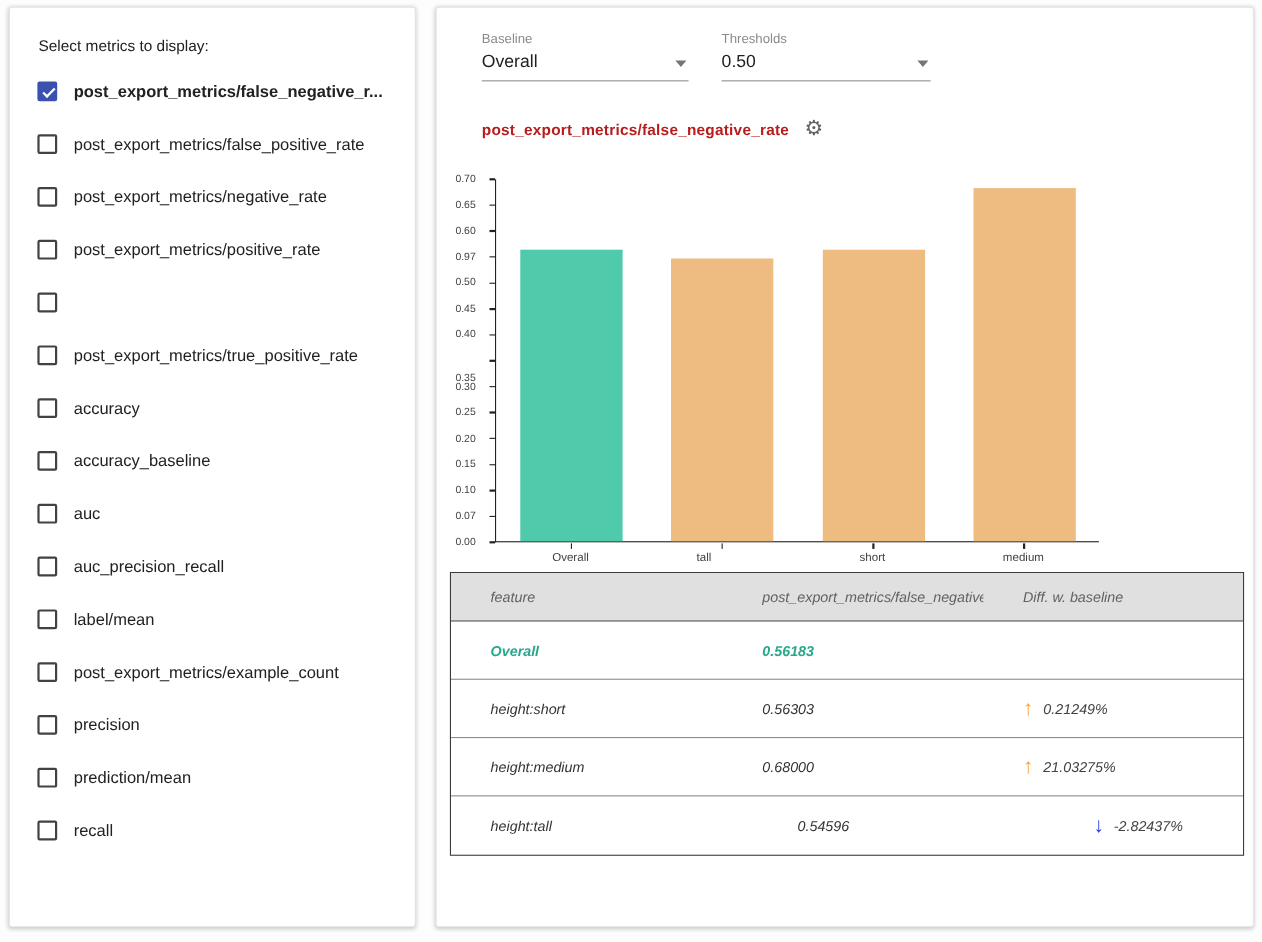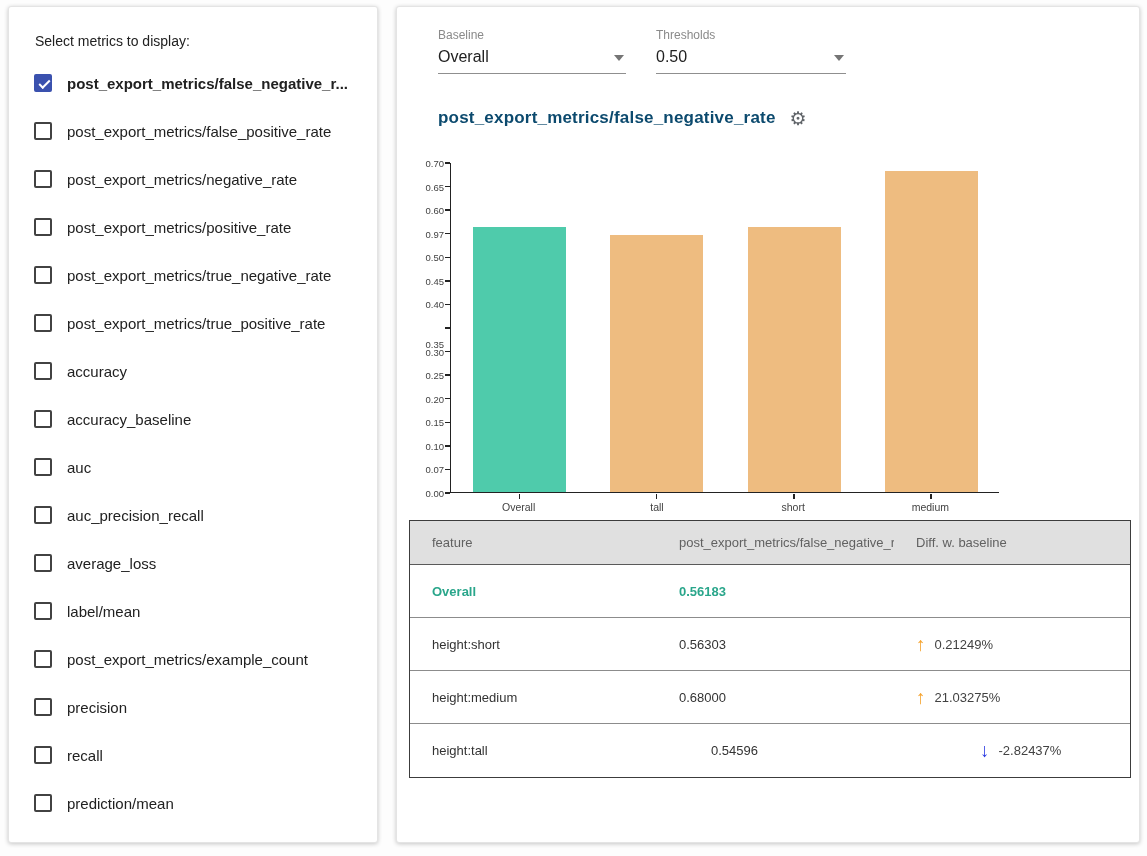--- a/index.html
+++ b/index.html
@@ -27,41 +27,41 @@
   #dd-baseline   { left:41px;  width:188px; }
   #dd-thresholds { left:259px; width:190px; }
   .dd-label { font-size:12px; color:#8a8a8a; }
   .dd-box { position:relative; margin-top:3px; border-bottom:1px solid #8f8f8f; padding:3px 0 7px 0; cursor:pointer; }
   .dd-value { font-size:16px; color:#212121; }
   .dd-arrow { position:absolute; right:2px; bottom:12px; width:0; height:0;
       border-left:5px solid transparent; border-right:5px solid transparent; border-top:6px solid #757575; }
 
   
   #chart-header { position:absolute; left:41px; top:101px; display:flex; align-items:center; }
-  #chart-title { font-size:17px; font-weight:bold; color:#0c4a6e; letter-spacing:0.2px; }
+  #chart-title { font-size:14px; font-weight:bold; color:#b91c1c; letter-spacing:0.2px; }
   #gear { margin-left:14px; font-size:19px; color:#5f6368; line-height:1; cursor:pointer; }
 
   
   #chart-wrap { position:absolute; left:17px; top:150px; width:625px; height:360px; }
   #plot { position:absolute; left:36px; top:6px; width:549px; height:330px;
           border-left:1.5px solid #222; border-bottom:1.5px solid #222; }
-  .ytick-label { position:absolute; width:30px; text-align:right; font-size:9.5px; color:#424242;
+  .ytick-label { position:absolute; width:30px; font-size:9.5px; color:#424242;
                  transform:translateY(-50%); left:0; }
   .ytick-mark { position:absolute; width:5px; height:1.5px; background:#222; left:31px; }
   .bar { position:absolute; bottom:0; width:93px; }
   .xtick-mark { position:absolute; width:1.5px; height:5px; background:#222; }
   .xtick-label { position:absolute; font-size:10.5px; color:#424242; transform:translateX(-50%); white-space:nowrap; }
 
   
   #metric-table { position:absolute; left:12px; top:513px; width:722px; border:1px solid #3c3c3c; background:#fff; }
   .t-header { display:flex; align-items:center; height:44px; background:#e0e0e0; border-bottom:1px solid #5a5a5a; }
   .t-header .t-cell { font-size:13px; color:#616161; }
   .t-row { display:flex; align-items:center; height:53px; border-bottom:1px solid #8c8c8c; }
   .t-row:last-child { border-bottom:none;gap:32px; }
-  .t-cell { padding-left:22px; white-space:nowrap; overflow:hidden; }
+  .t-cell { padding-left:36px; white-space:nowrap; overflow:hidden;font-style:italic; }
   .c-feature { width:247px; flex:0 0 247px; }
   .c-value   { width:237px; flex:0 0 237px; }
   .c-diff    { flex:1; }
   .t-row .t-cell { font-size:13px; color:#333; }
   .t-row.baseline-row .t-cell { color:#2aa68b; font-weight:bold; }
   .diff-wrap { display:flex; align-items:center; }
   .diff-arrow { font-size:19px; font-weight:bold; margin-right:9px; line-height:1; }
   .diff-arrow.up   { color:#f5a32e; }
   .diff-arrow.down { color:#2c3be2; }
   .diff-text { font-size:13px; color:#424242; }
@@ -85,21 +85,20 @@
         <div class="metric-row">
           <span class="cbx"></span>
           <span class="metric-label">post_export_metrics/negative_rate</span>
         </div>
         <div class="metric-row">
           <span class="cbx"></span>
           <span class="metric-label">post_export_metrics/positive_rate</span>
         </div>
         <div class="metric-row">
           <span class="cbx"></span>
-          <span class="metric-label">post_export_metrics/true_negative_rate</span>
         </div>
         <div class="metric-row">
           <span class="cbx"></span>
           <span class="metric-label">post_export_metrics/true_positive_rate</span>
         </div>
         <div class="metric-row">
           <span class="cbx"></span>
           <span class="metric-label">accuracy</span>
         </div>
         <div class="metric-row">
@@ -109,41 +108,37 @@
         <div class="metric-row">
           <span class="cbx"></span>
           <span class="metric-label">auc</span>
         </div>
         <div class="metric-row">
           <span class="cbx"></span>
           <span class="metric-label">auc_precision_recall</span>
         </div>
         <div class="metric-row">
           <span class="cbx"></span>
-          <span class="metric-label">average_loss</span>
-        </div>
-        <div class="metric-row">
-          <span class="cbx"></span>
           <span class="metric-label">label/mean</span>
         </div>
         <div class="metric-row">
           <span class="cbx"></span>
           <span class="metric-label">post_export_metrics/example_count</span>
         </div>
         <div class="metric-row">
           <span class="cbx"></span>
           <span class="metric-label">precision</span>
         </div>
         <div class="metric-row">
           <span class="cbx"></span>
+          <span class="metric-label">prediction/mean</span>
+        </div>
+        <div class="metric-row">
+          <span class="cbx"></span>
           <span class="metric-label">recall</span>
-        </div>
-        <div class="metric-row">
-          <span class="cbx"></span>
-          <span class="metric-label">prediction/mean</span>
         </div>
       </div>
   </div>
 
   <div id="right-card" class="card">
 
     <div id="dd-baseline" class="dd">
       <div class="dd-label">Baseline</div>
       <div class="dd-box">
         <span class="dd-value">Overall</span>
@@ -197,21 +192,21 @@
         <div class="ytick-mark" style="top: 75.9643px;"></div>
         <div class="ytick-label" style="top: 53.1429px;">0.60</div>
         <div class="ytick-mark" style="top: 52.3929px;"></div>
         <div class="ytick-label" style="top: 29.5714px;">0.65</div>
         <div class="ytick-mark" style="top: 28.8214px;"></div>
         <div class="ytick-label" style="top: 6px;">0.70</div>
         <div class="ytick-mark" style="top: 5.25px;"></div>
         <div class="xtick-mark" style="left: 104.625px; top: 337px;"></div>
         <div class="xtick-label" style="left: 104.625px; top: 344px;">Overall</div>
         <div class="xtick-mark" style="left: 241.875px; top: 337px;"></div>
-        <div class="xtick-label" style="left: 243px; top: 344px;">tall</div>
+        <div class="xtick-label" style="left: 226px; top: 344px;">tall</div>
         <div class="xtick-mark" style="left: 379.125px; top: 337px;"></div>
         <div class="xtick-label" style="left: 379.125px; top: 344px;">short</div>
         <div class="xtick-mark" style="left: 516.375px; top: 337px;"></div>
         <div class="xtick-label" style="left: 516.375px; top: 344px;">medium</div>
       </div>
 
     <div id="metric-table">
       <div class="t-header">
           <div class="t-cell c-feature">feature</div>
           <div class="t-cell c-value">post_export_metrics/false_negative_rat...</div>

